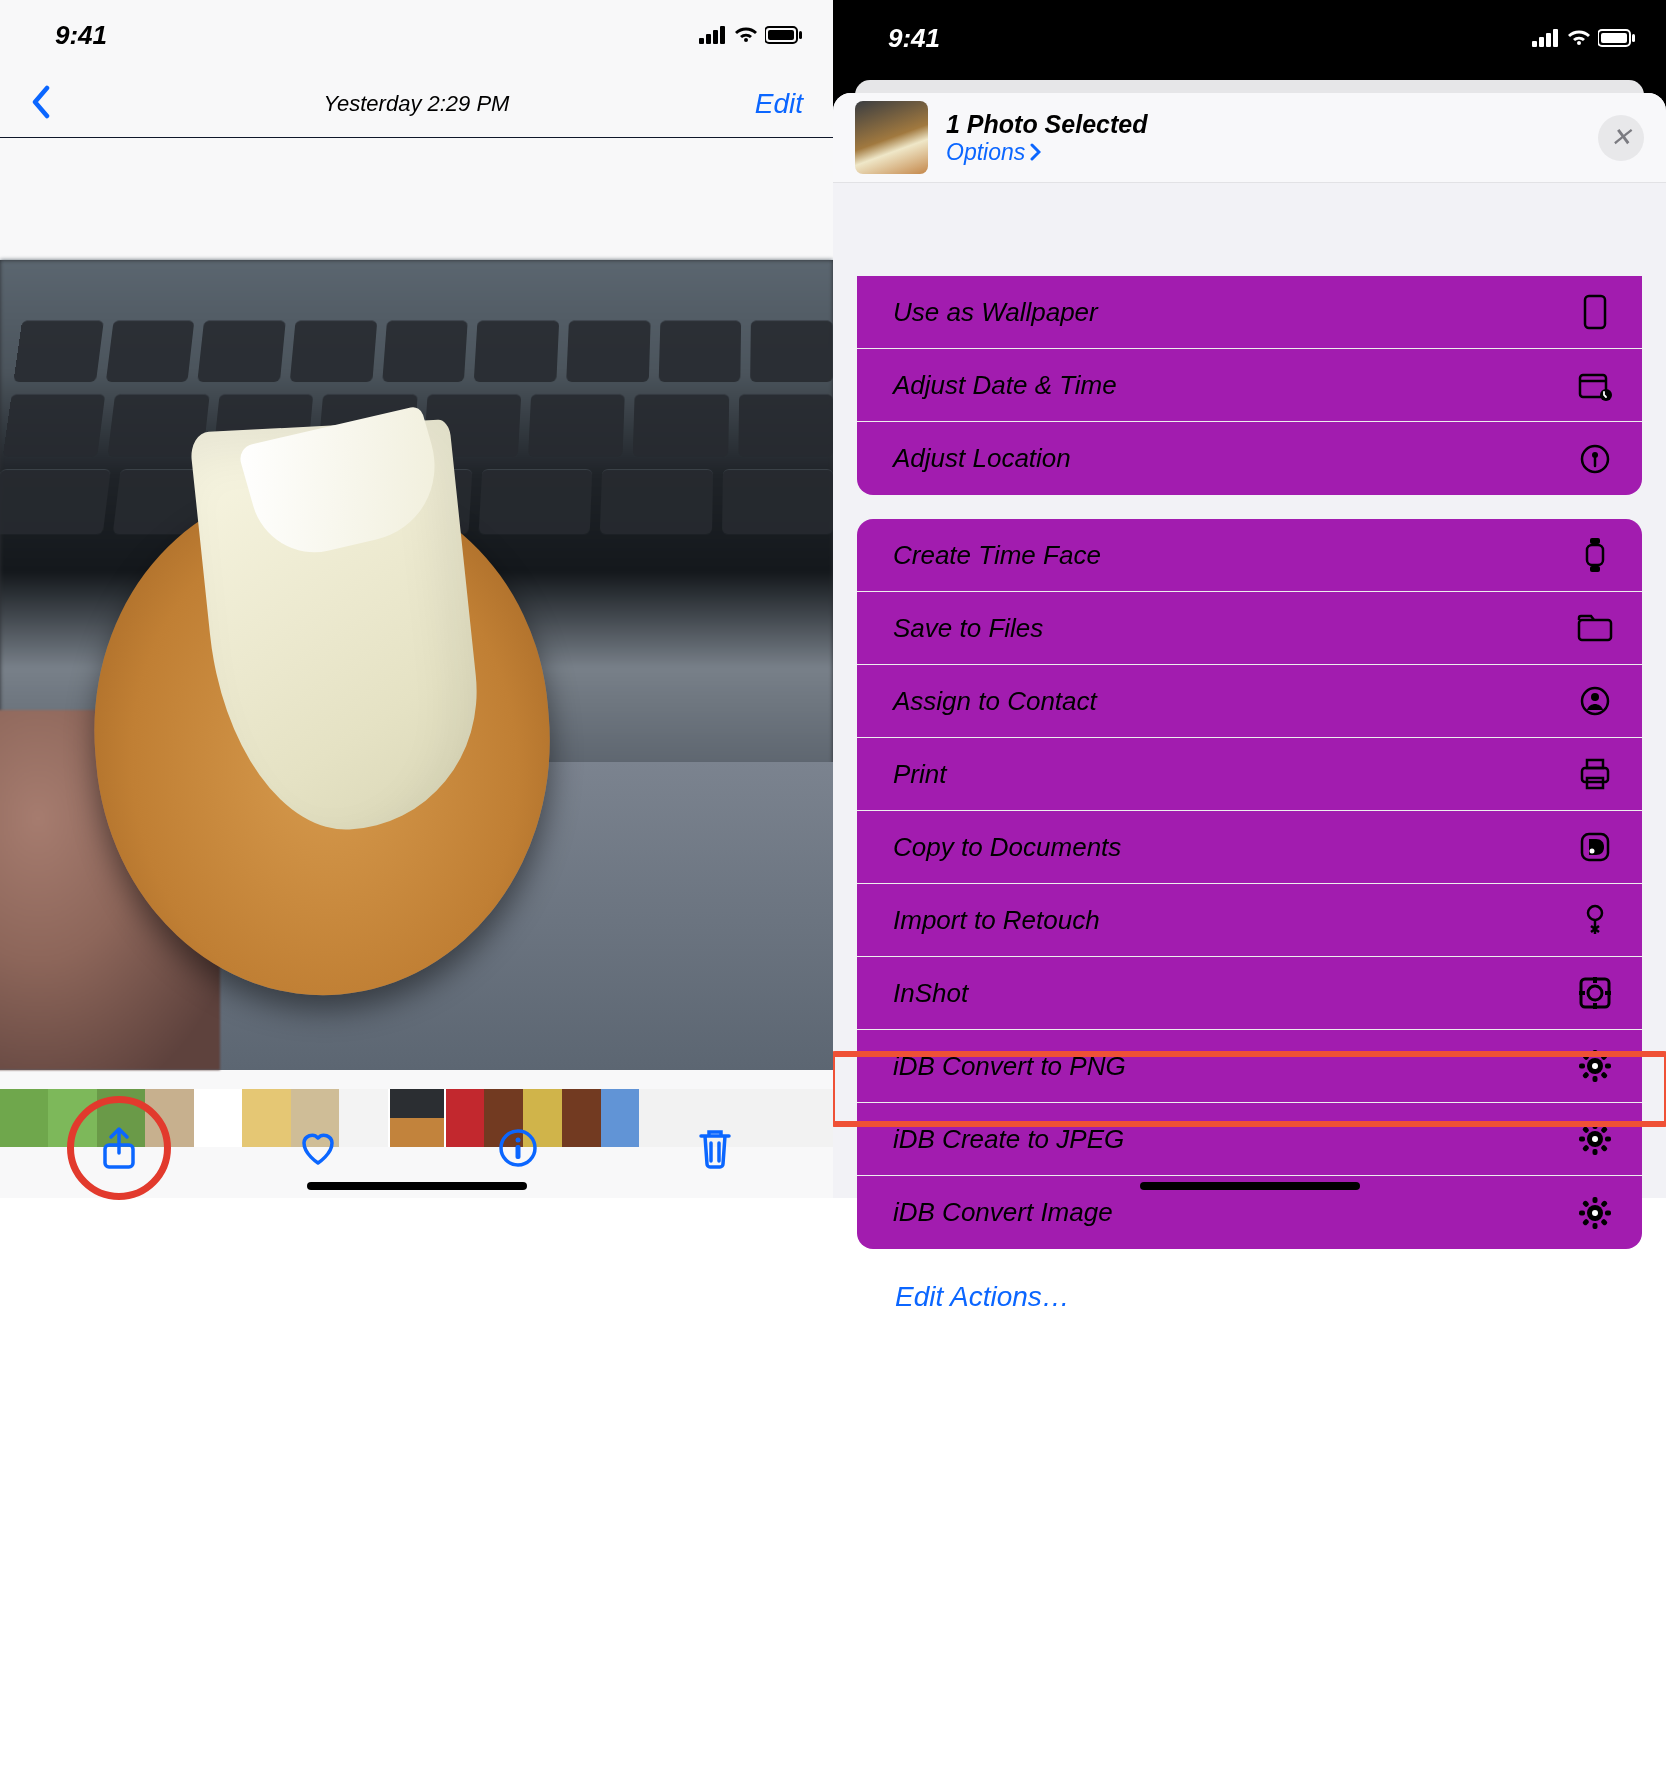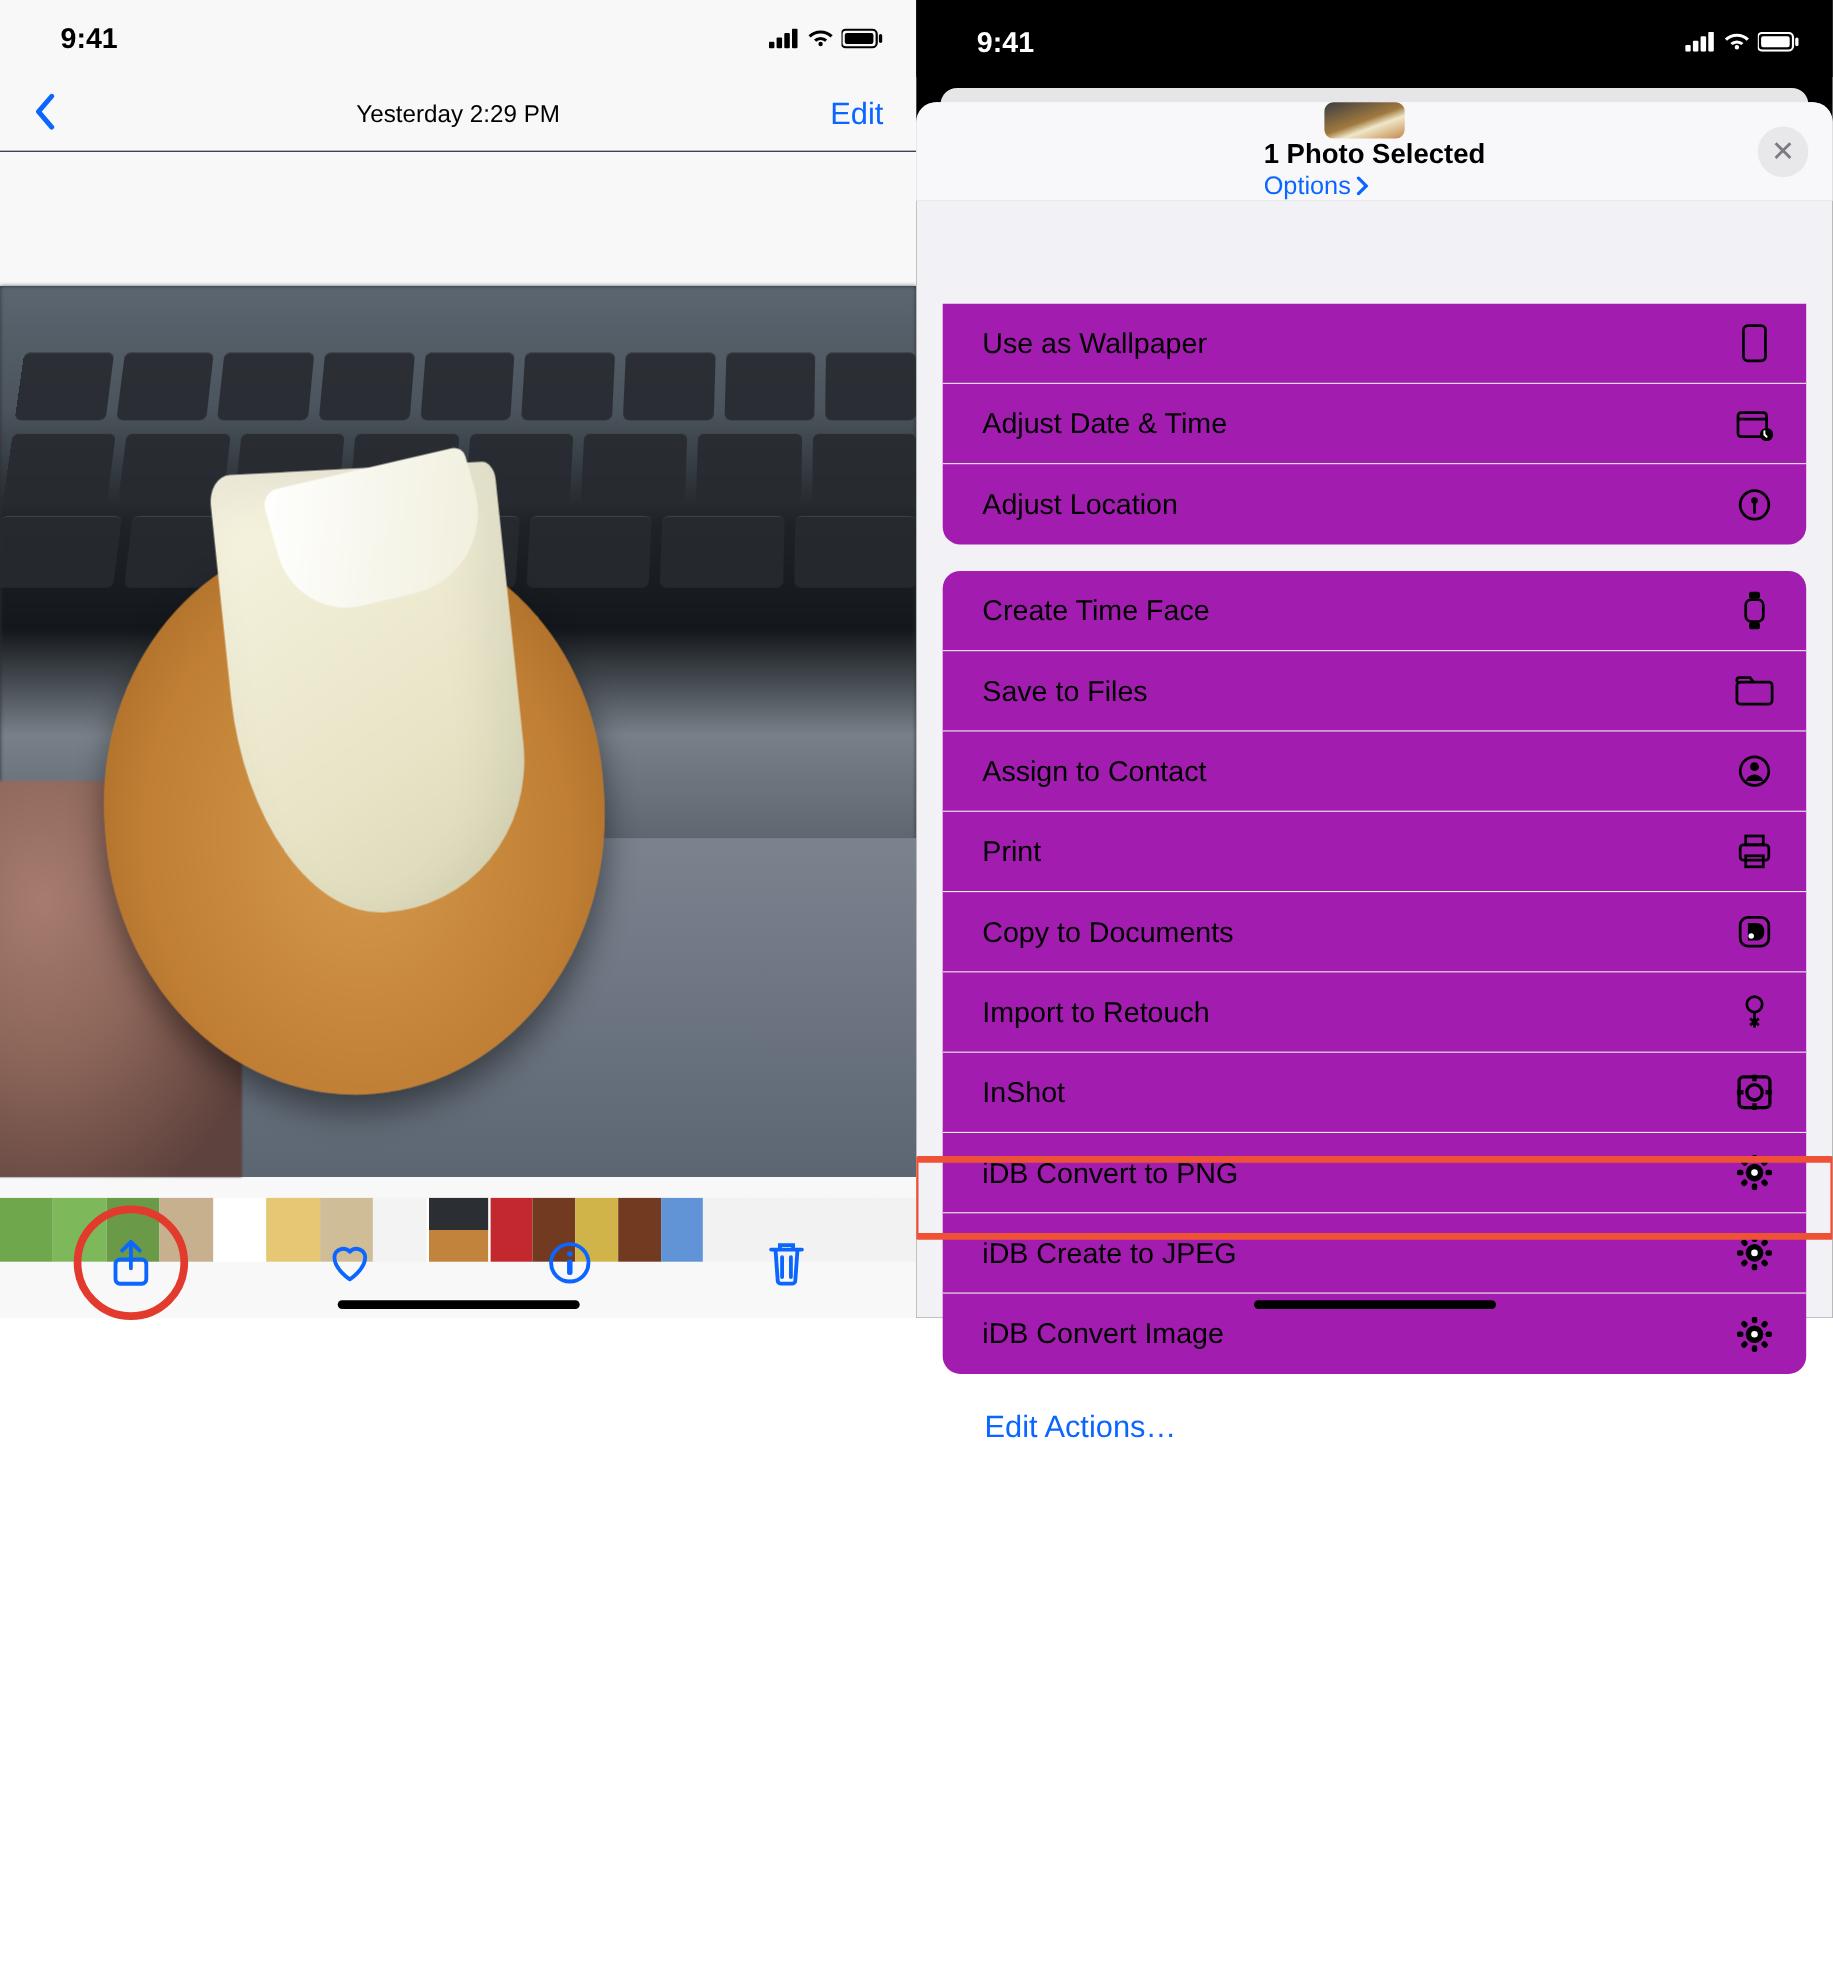--- a/index.html
+++ b/index.html
@@ -1,18 +1,18 @@
 <!DOCTYPE html>
 <html><head>
 <meta charset="utf-8">
 <style>
   * { margin:0; padding:0; box-sizing:border-box; -webkit-font-smoothing:antialiased; }
   body { font-family:-apple-system,"SF Pro Text","Helvetica Neue",Arial,sans-serif; background:#fff; }
   .stage { width:1666px; height:1792px; display:flex; position:relative; }
-  .phone { width:833px; height:1198px; position:relative; }
+  .phone { width:833px; height:1198px; position:relative;font-style:italic; }
 
   
   .left { background:#f8f8f9; }
   .status-bar { height:70px; display:flex; align-items:center; justify-content:space-between; padding:0 30px 0 55px; font-size:26px; font-weight:600; color:#000; }
   .status-right { display:flex; align-items:center; gap:6px; }
   .status-icon svg { display:block; }
 
   .photo-header { height:68px; position:relative; display:flex; align-items:center; justify-content:center; border-bottom:1px solid #0f172a; }
   .back { position:absolute; left:30px; top:50%; transform:translateY(-50%); }
   .timestamp { font-size:22px; color:#000; font-weight:400; }
@@ -42,21 +42,21 @@
   .tb-btn svg { display:block; }
   .share-circle { position:relative; }
   .share-circle::before { content:""; position:absolute; left:50%; top:50%; width:90px; height:90px; border:7px solid #e23a2d; border-radius:50%; transform:translate(-50%,-50%); }
   .home-ind { position:absolute; bottom:8px; left:50%; transform:translateX(-50%); width:220px; height:8px; border-radius:5px; background:#000; }
 
   
   .right { background:#000; }
   .right .status-bar { color:#fff; background:#000; padding-top:6px;}
   .peek { position:absolute; top:80px; left:22px; right:22px; height:40px; background:#e6e6e8; border-radius:15px 15px 0 0; }
   .sheet { position:absolute; top:93px; left:0; width:833px; bottom:0; background:#f2f2f6; border-radius:18px 18px 0 0; }
-  .sheet-header { height:90px; display:flex; align-items:center; padding:0 22px; border-bottom:1px solid #e2e2e5; position:relative; background:#f8f8fa; border-radius:18px 18px 0 0;flex-direction:column;}
+  .sheet-header { height:90px; display:flex; align-items:center; padding:0 22px; border-bottom:1px solid #e2e2e5; position:relative; background:#f8f8fa; border-radius:18px 18px 0 0;}
   .sh-thumb { width:73px; height:73px; border-radius:8px; background:linear-gradient(160deg,#3a3d41 0%,#a1793f 50%,#efe7c8 65%,#c4874a 100%); margin-right:18px;}
   .sh-text .t1 { font-size:25px; font-weight:600; color:#000; }
   .sh-text .t2 { font-size:23px; color:#0b66ff; display:flex; align-items:center; gap:4px;}
   .close { position:absolute; right:22px; top:50%; transform:translateY(-50%); width:46px; height:46px; border-radius:50%; background:#e8e8ea; display:flex; align-items:center; justify-content:center; font-size:26px; color:#7b7b81; }
 
   .sheet-scroll { position:absolute; top:93px; left:0; right:0; bottom:0; overflow:hidden; padding:0 24px; }
   .group { background:#a21caf; border-radius:16px; margin-bottom:24px; overflow:hidden; }
   .group.first { border-top-left-radius:0; border-top-right-radius:0; }
   .row { height:73px; display:flex; align-items:center; justify-content:space-between; padding:0 28px 0 36px; border-bottom:1px solid #eee; }
   .row:last-child { border-bottom:none; }

